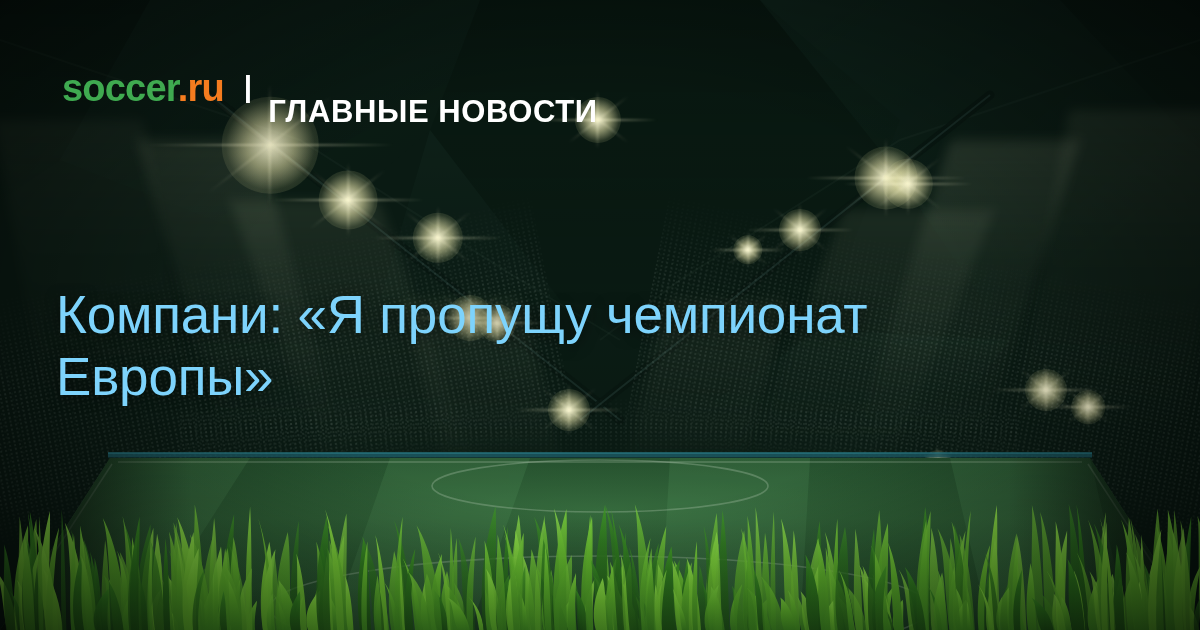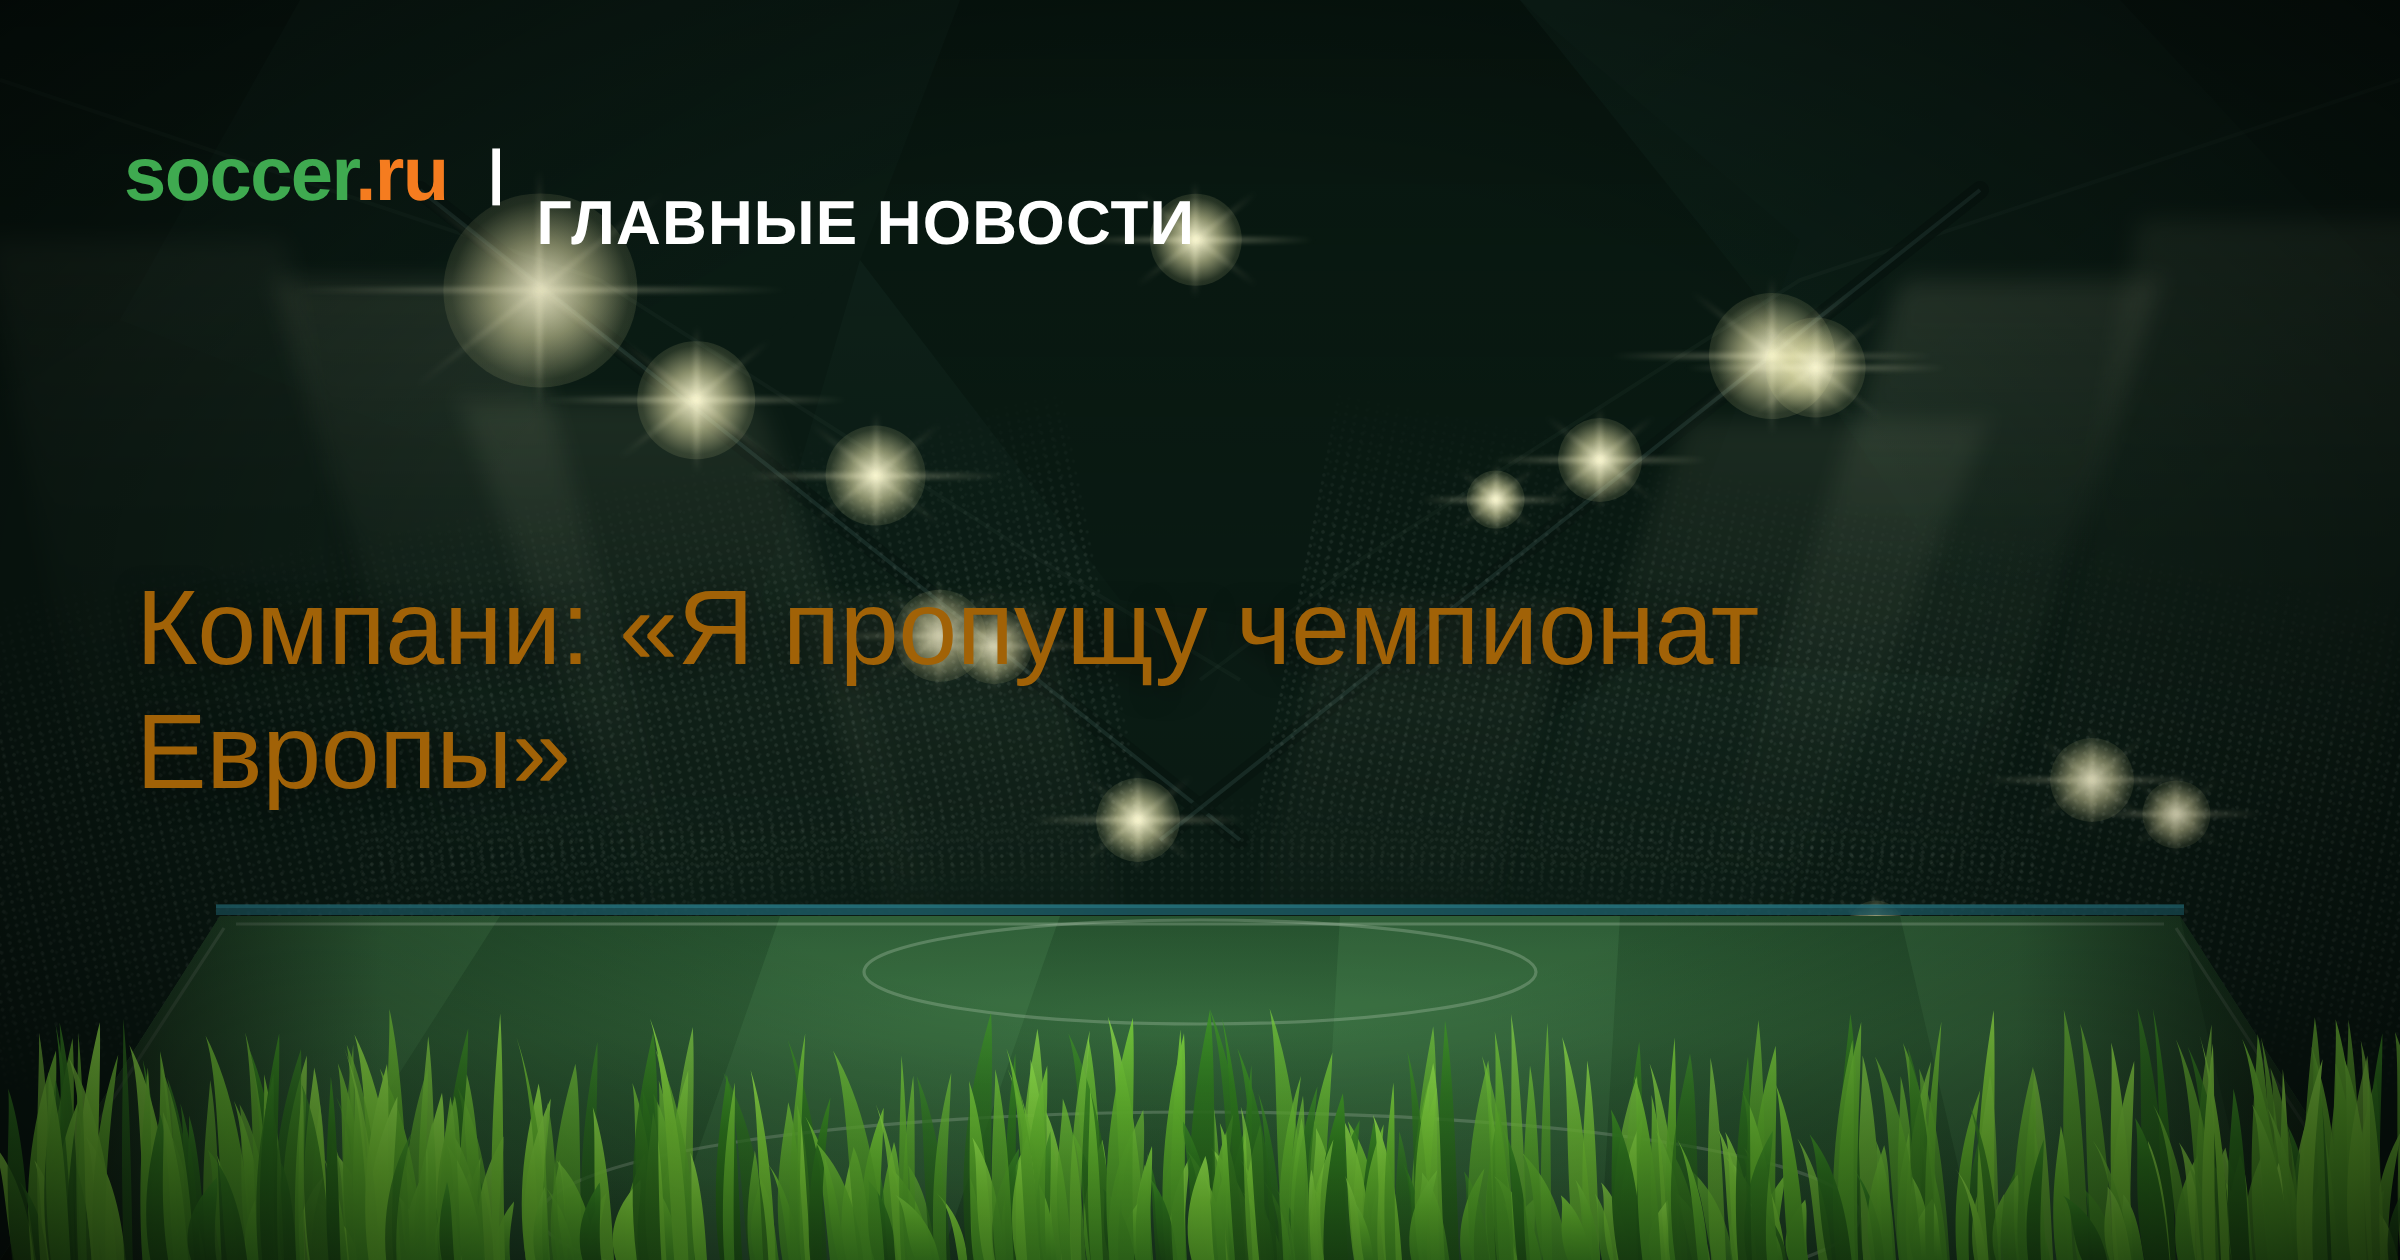--- a/index.html
+++ b/index.html
@@ -126,24 +126,24 @@
     color: #ffffff;
     font-size: 31px;
     font-weight: bold;
     letter-spacing: .6px;
     line-height: 1;
     margin-top: 48px;
   }
 
   #headline {
     position: absolute;
-    left: 68px;
+    left: 56px;
     top: 248px;
     width: 980px;
-    color: #a16207;
+    color: #7dd3fc;
     font-size: 53px;
     font-weight: normal;
     line-height: 1.17;
     letter-spacing: -0.2px;
     text-shadow: 0 2px 14px rgba(0,0,0,.55);
   }
 </style>
 </head>
 <body>
 

